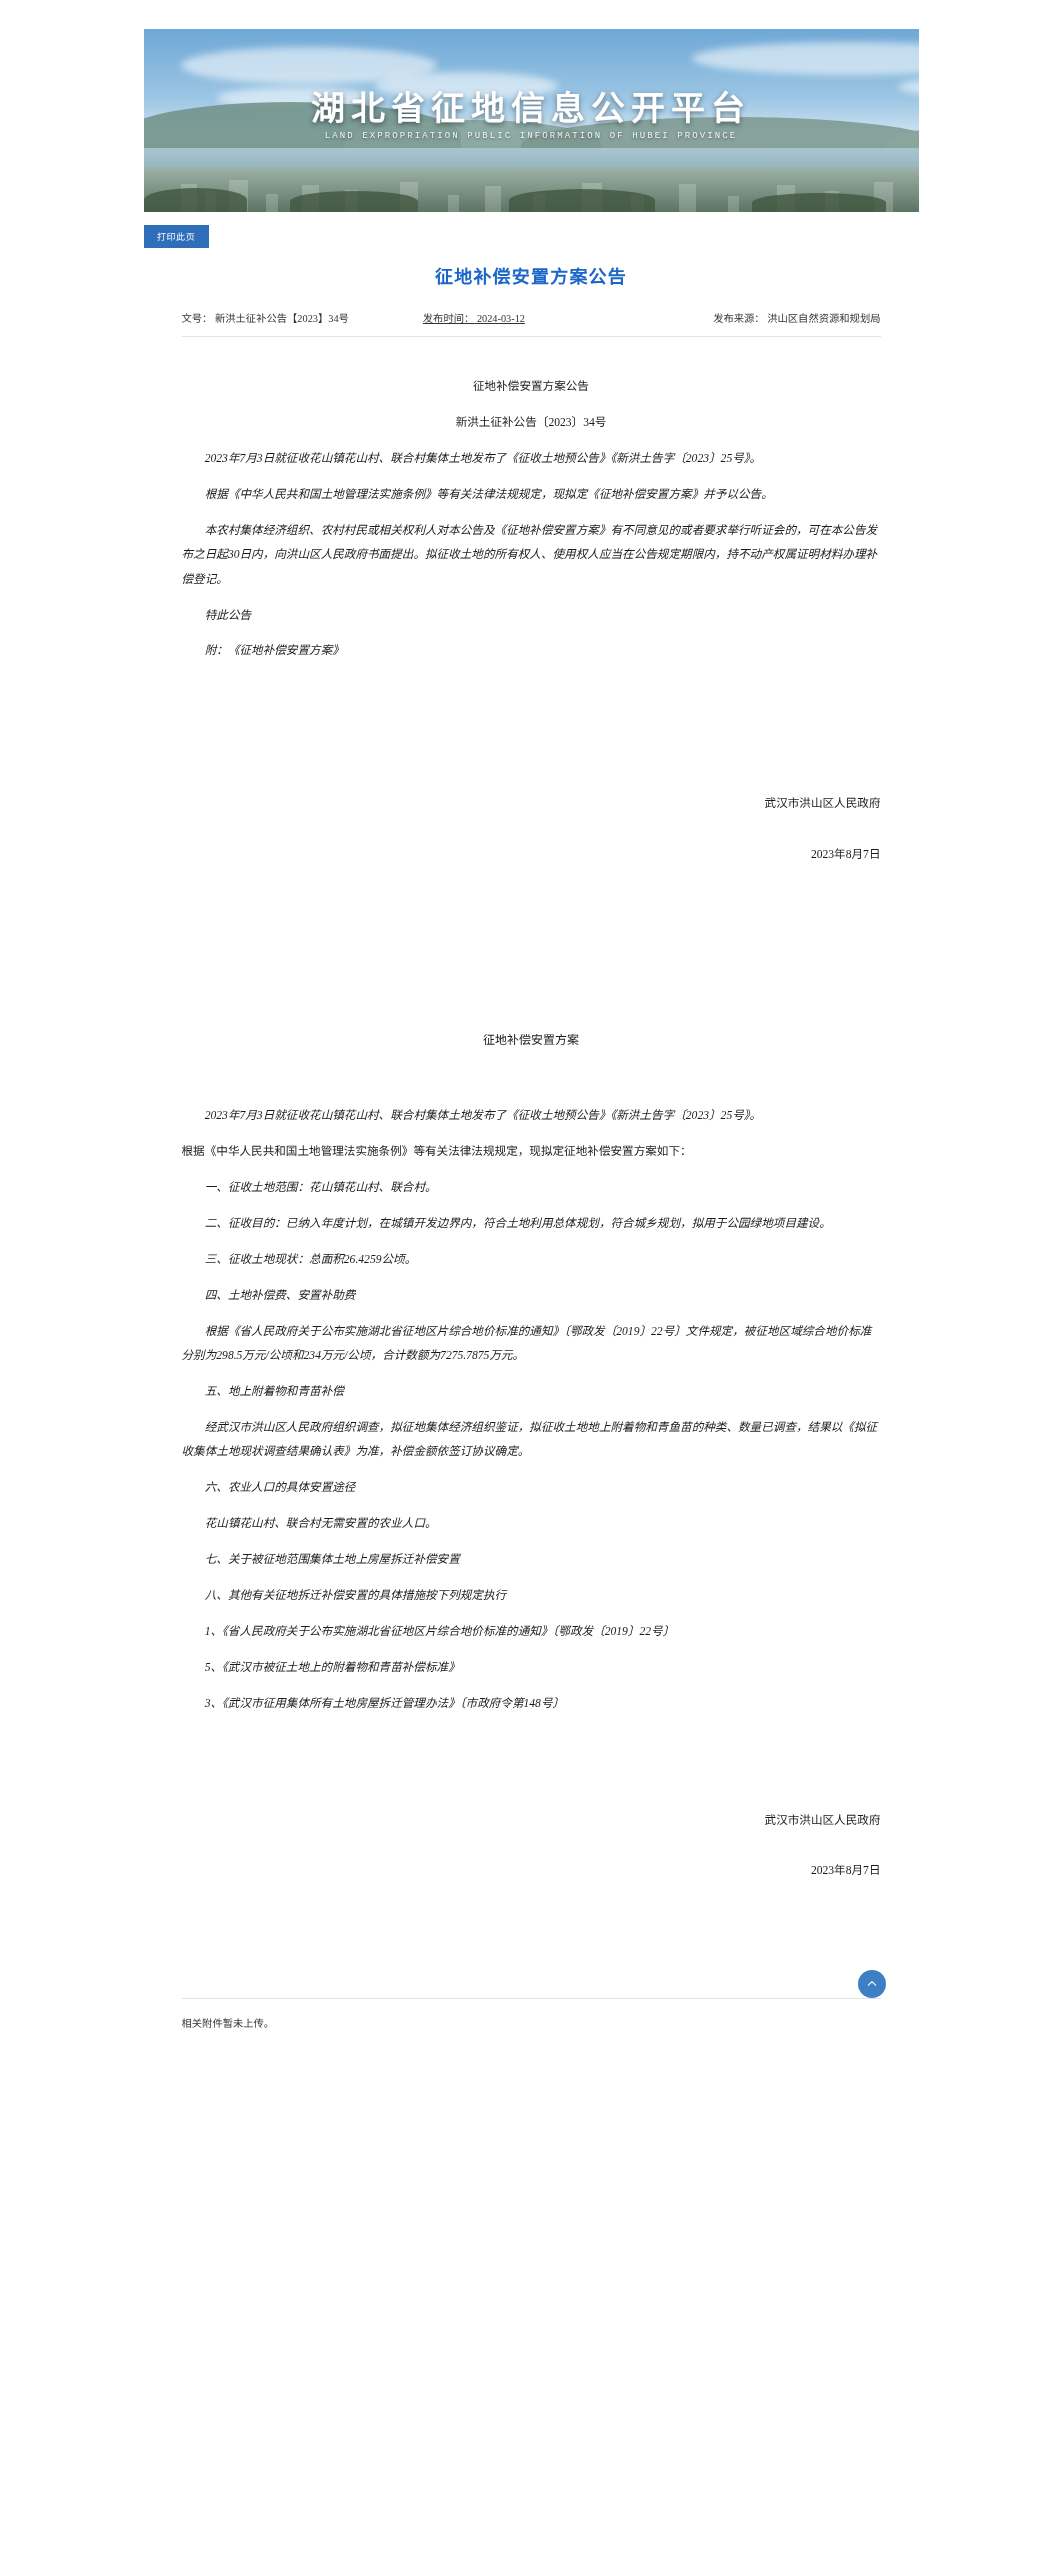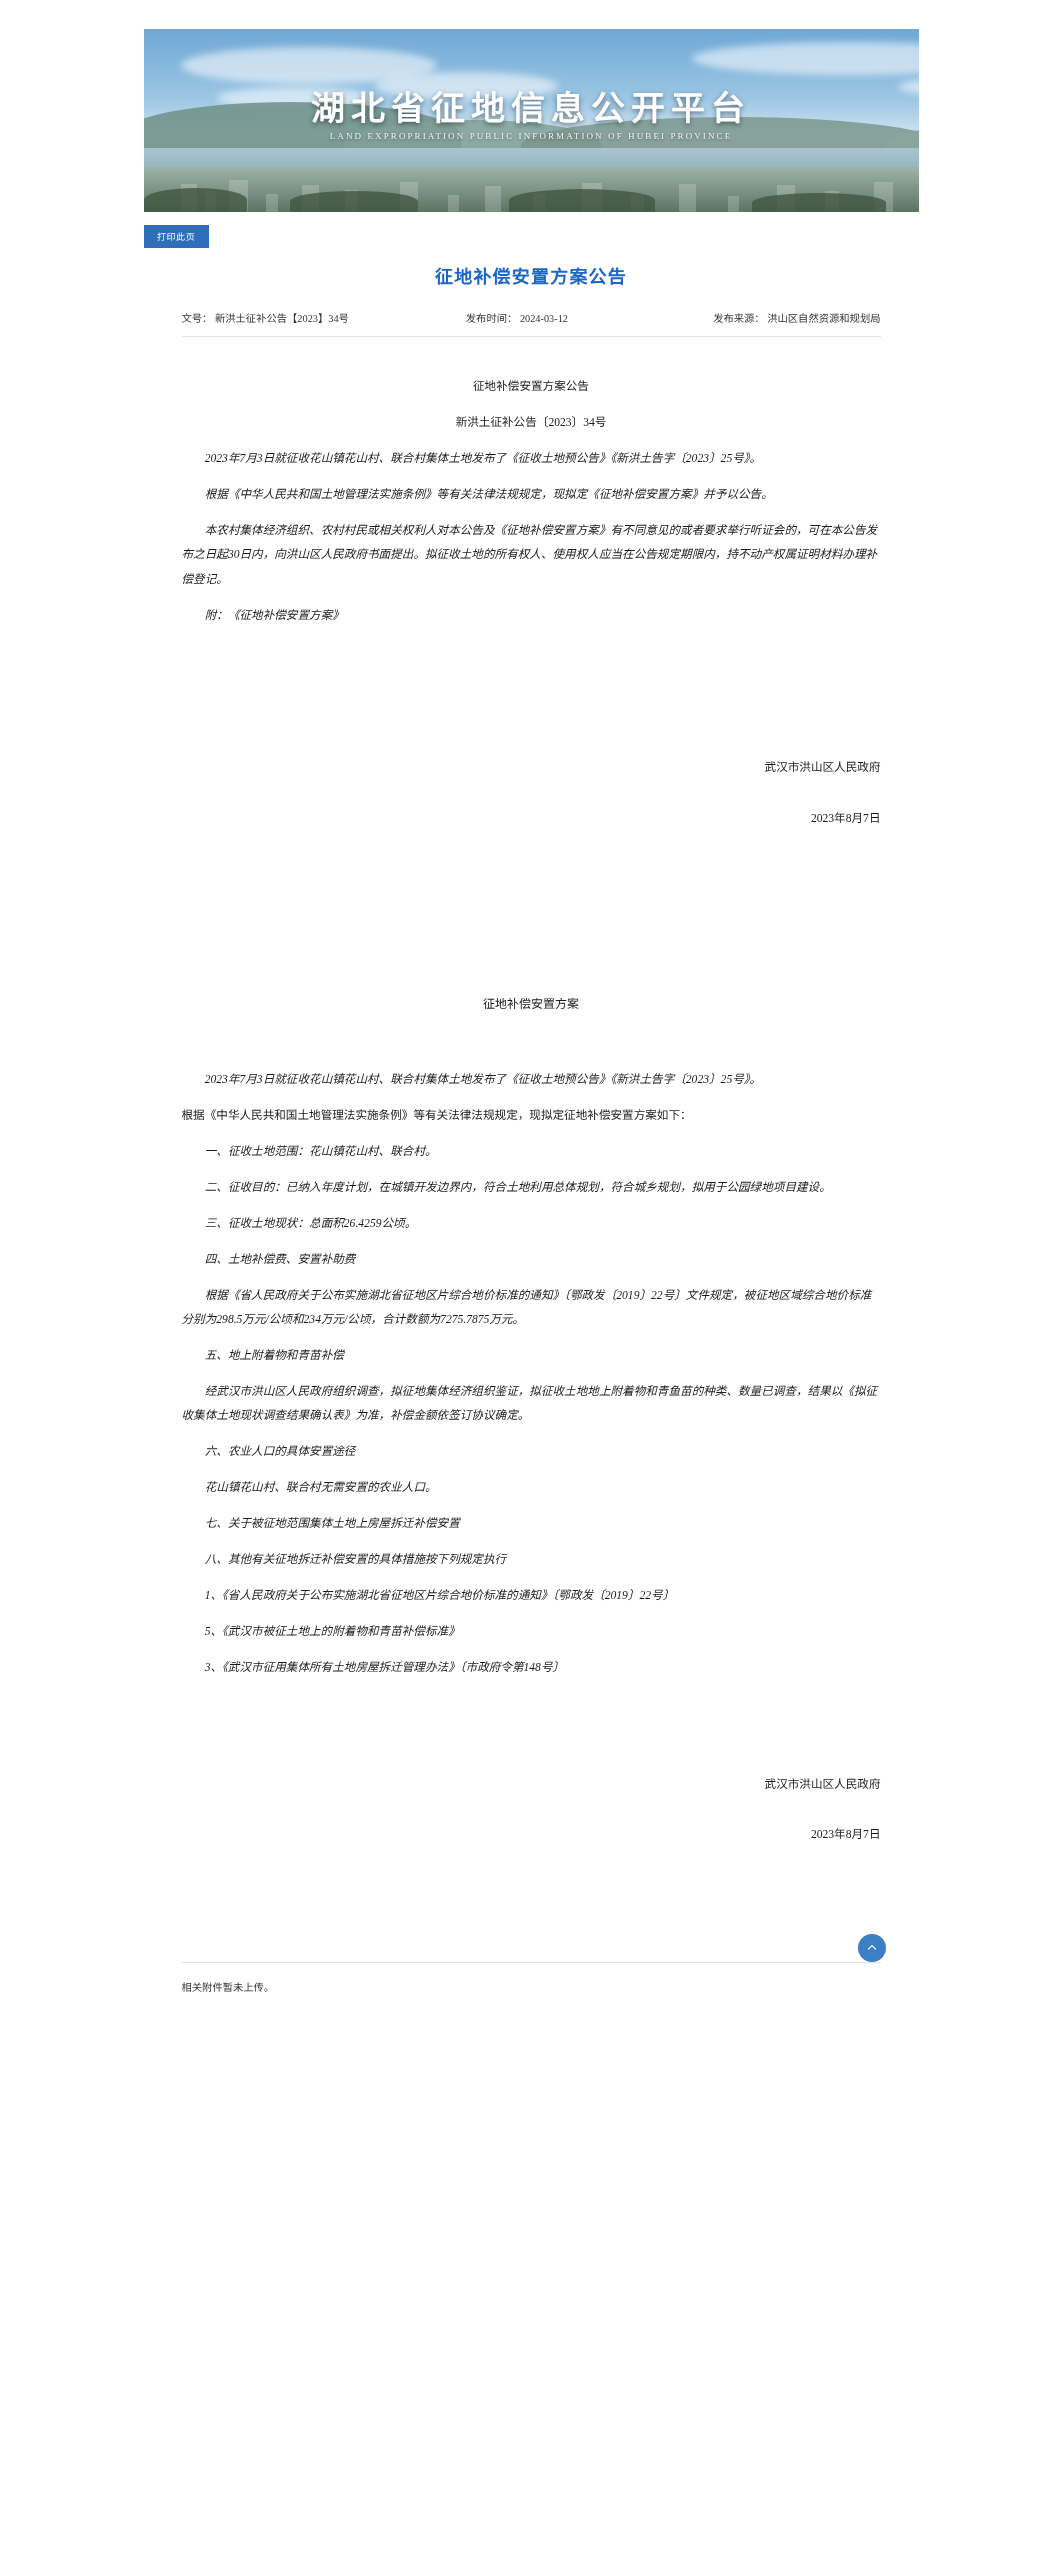--- a/index.html
+++ b/index.html
@@ -96,21 +96,21 @@
     text-shadow: 0 1.8px 4.9px rgba(0,0,0,.45);
   }
   .banner-sub {
     position: absolute;
     left: 0; right: 0;
     top: 102px;
     text-align: center;
     color: #eef6fb;
     font-size: 9px;
     letter-spacing: 2.1px;
-    font-family: Liberation Serif, serif;
+    font-family: Liberation Mono, monospace;
     text-shadow: 0 1.2px 3px rgba(0,0,0,.45);
   }
 
   
   .content {
     padding: 0 35px 24px 35px;
   }
   .toolbar {
     display: flex;
     justify-content: flex-start;
@@ -139,21 +139,21 @@
   .meta {
     display: flex;
     align-items: center;
     margin: 22px 38px 0 38px;
     padding-bottom: 11px;
     border-bottom: 0.6px solid #e2e2e2;
     font-size: 10.3px;
     color: #333;
   }
   .meta .m-doc { flex: 0 0 auto; }
-  .meta .m-time { margin-left: 117px; }
+  .meta .m-time { margin-left: 74px; text-decoration: underline; }
   .meta .m-src { margin-left: auto; }
   .meta .m-label { color: #333; }
 
   .body-text {
     margin: 0 38px;
     font-size: 11.6px;
     line-height: 2.1;
     color: #1b1b1b;
   }
   .ctr { text-align: center; }
@@ -270,20 +270,21 @@
     </div>
 
     <div class="body-text">
 
       <div class="spacer-sm"></div>
       <p class="ctr">征地补偿安置方案公告</p>
       <p class="ctr">新洪土征补公告〔2023〕34号</p>
       <p class="indent">2023年7月3日就征收花山镇花山村、联合村集体土地发布了《征收土地预公告》《新洪土告字〔2023〕25号》。</p>
       <p class="indent">根据《中华人民共和国土地管理法实施条例》等有关法律法规规定，现拟定《征地补偿安置方案》并予以公告。</p>
       <p class="indent">本农村集体经济组织、农村村民或相关权利人对本公告及《征地补偿安置方案》有不同意见的或者要求举行听证会的，可在本公告发布之日起30日内，向洪山区人民政府书面提出。拟征收土地的所有权人、使用权人应当在公告规定期限内，持不动产权属证明材料办理补偿登记。</p>
+      <p class="indent">特此公告</p>
       <p class="indent">附：《征地补偿安置方案》</p>
 
       <div class="spacer-lg"></div>
       <p class="right">武汉市洪山区人民政府</p>
       <p class="right">2023年8月7日</p>
 
       <div class="spacer-lg"></div>
       <div class="spacer-md"></div>
 
       <p class="sec-title">征地补偿安置方案</p>

